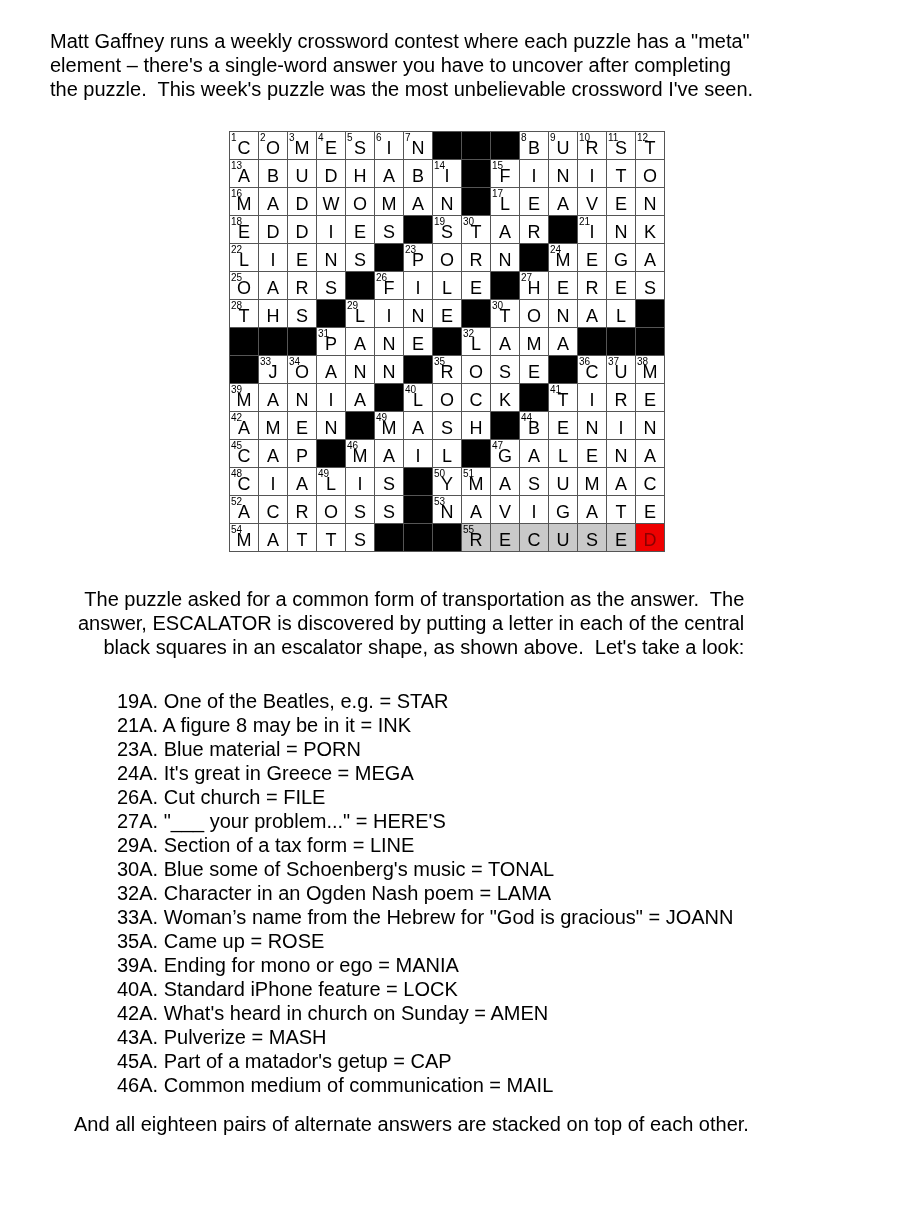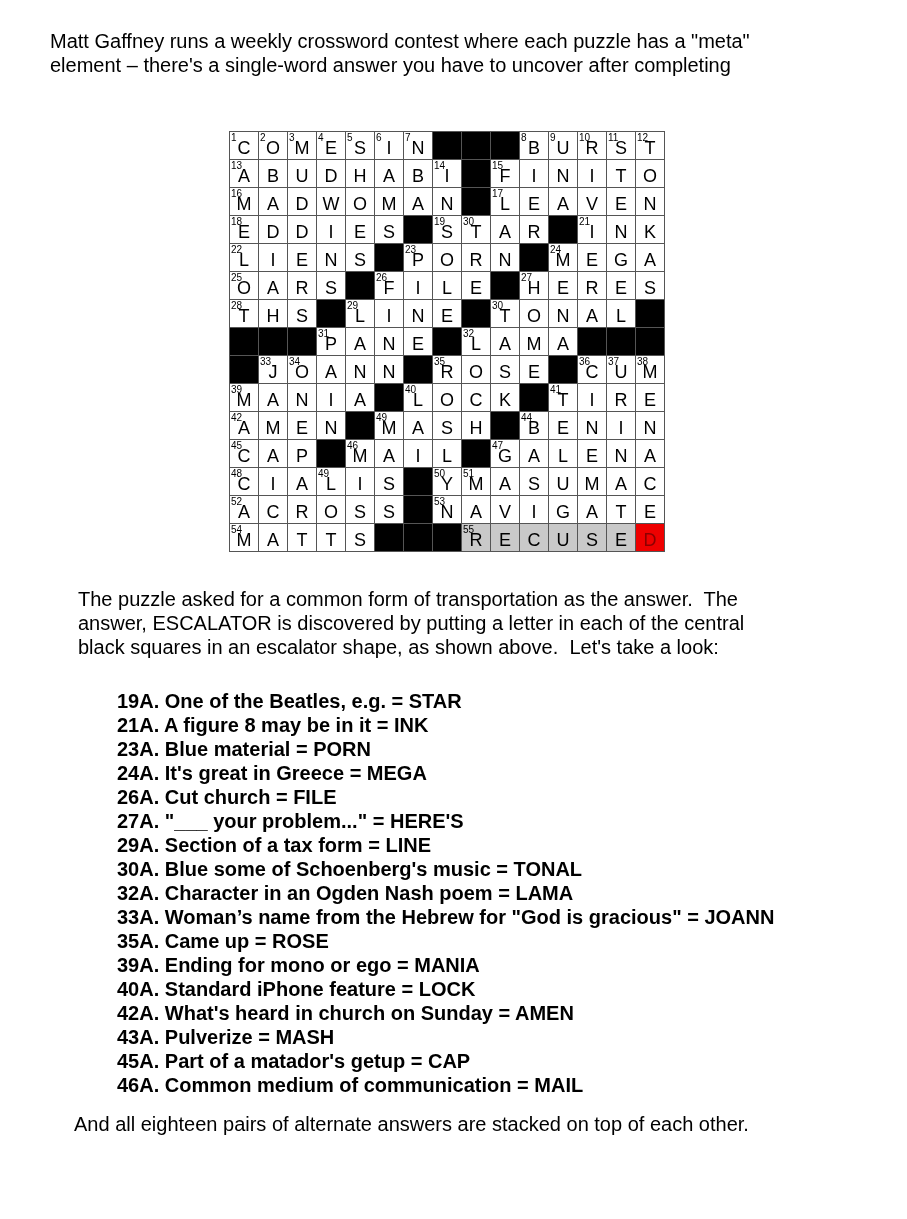--- a/index.html
+++ b/index.html
@@ -12,22 +12,22 @@
   .page { position: relative; width: 787px; height: 1219px; overflow: hidden; }
 
   .tline {
     white-space: pre;
     font-size: 20px;
     line-height: 24px;
     color: #000;
   }
 
   .intro   { position: absolute; left: 50px;  top: 29px; }
-  .explain { position: absolute; left: 78px;  top: 587px; }
-  .clues   { position: absolute; left: 117px; top: 689px; font-weight: bold; }
+  .explain { position: absolute; left: 78px;  top: 587px; text-align: right; }
+  .clues   { position: absolute; left: 117px; top: 689px; }
   .final   { position: absolute; left: 74px;  top: 1112px; }
 
   .grid {
     position: absolute; left: 229px; top: 131px;
     display: grid;
     grid-template-columns: repeat(15, 29px);
     grid-auto-rows: 28px;
     border-top: 1px solid var(--grid-line, #555);
     border-left: 1px solid var(--grid-line, #555);
     background: #fff;
@@ -54,20 +54,21 @@
   .cell.red .letter { color: var(--red-letter, #8b0000); }
 </style>
 </head>
 <body>
 
 <div class="page">
 
   <div class="intro">
     <div class="tline">Matt Gaffney runs a weekly crossword contest where each puzzle has a "meta"</div>
     <div class="tline">element – there's a single-word answer you have to uncover after completing</div>
+    <div class="tline">the puzzle.  This week's puzzle was the most unbelievable crossword I've seen.</div>
   </div>
 
   <div class="grid">
       <div class="cell">
         <span class="num">1</span>
         <span class="letter">C</span>
       </div>
       <div class="cell">
         <span class="num">2</span>
         <span class="letter">O</span>

